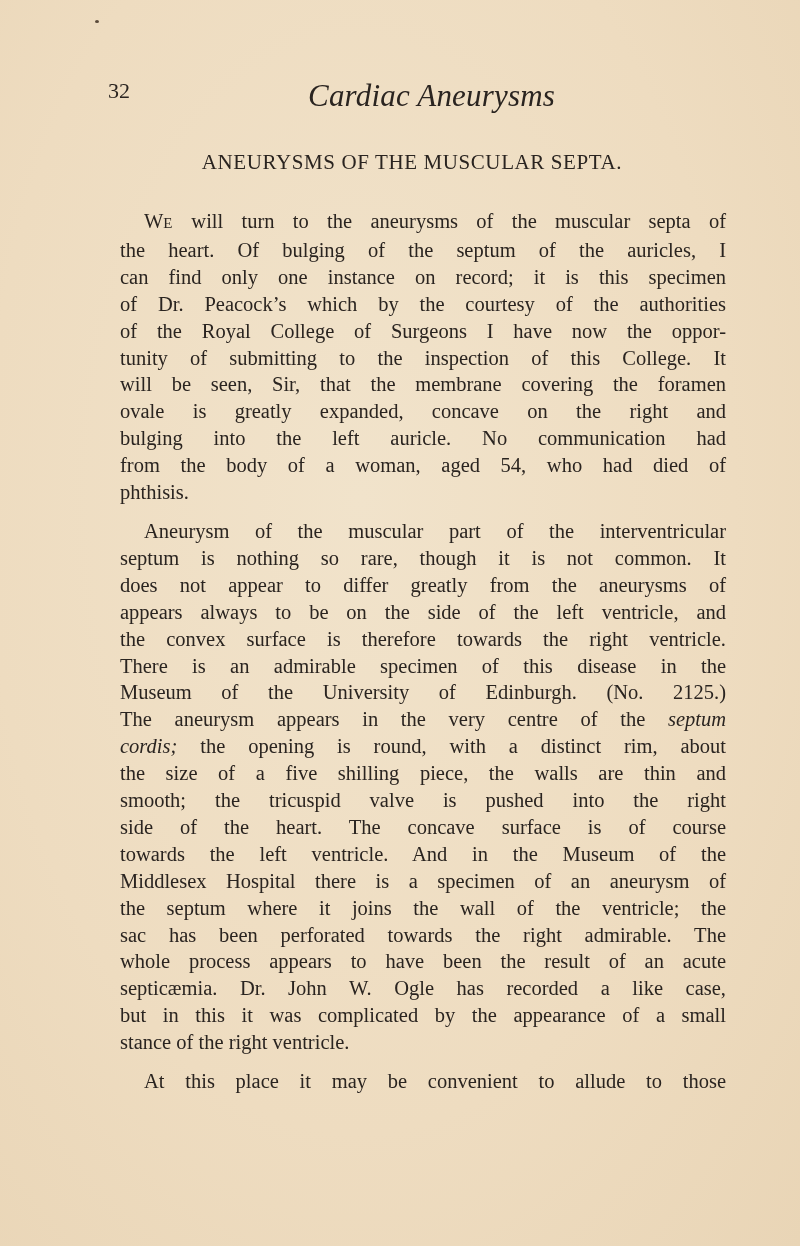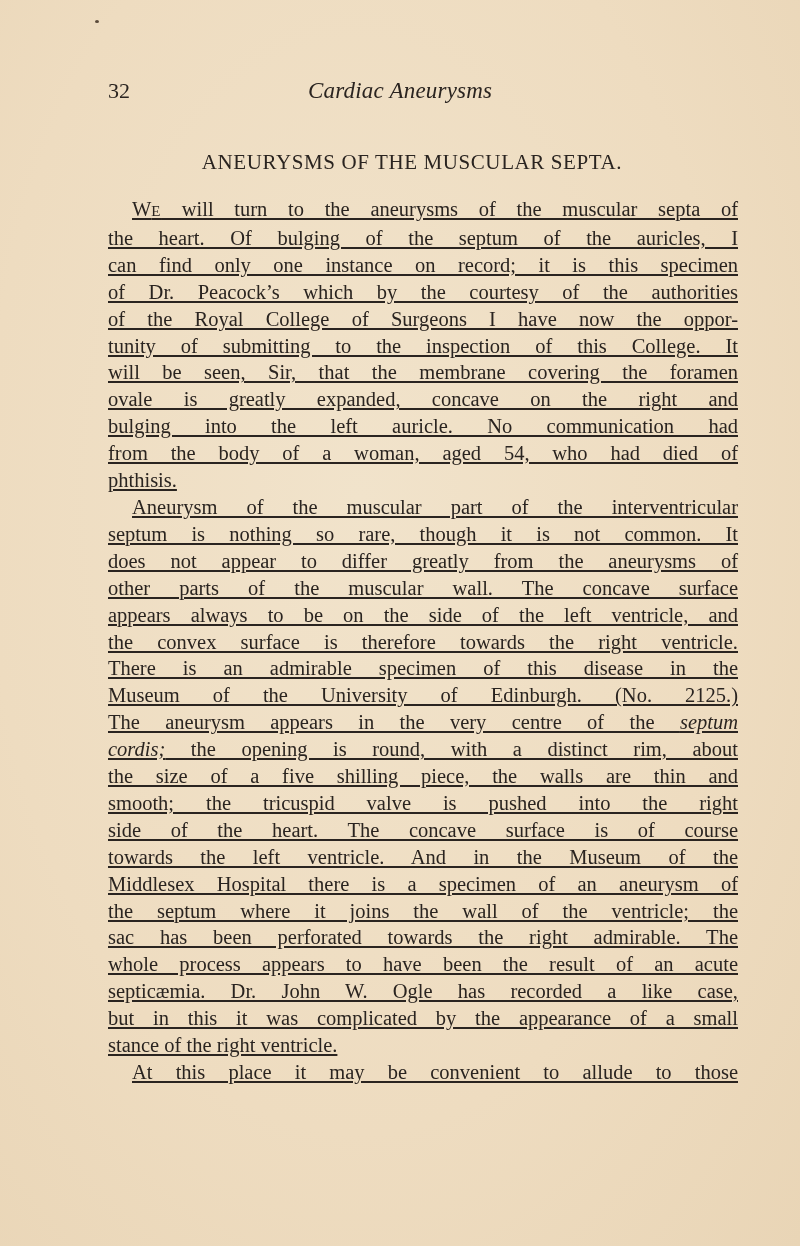--- a/index.html
+++ b/index.html
@@ -29,21 +29,21 @@
     position: absolute;
     left: 0;
     top: 0;
     font-size: 22px;
   }
   .running-head {
     position: absolute;
     left: 200px;
     top: 0;
     font-style: italic;
-    font-size: 23px;
+    font-size: 31px;
     letter-spacing: 0.2px;
   }
   .section-title {
     position: absolute;
     top: 150px;
     left: 0;
     width: 800px;
     text-align: center;
     font-size: 21px;
     letter-spacing: 0.6px;
@@ -52,21 +52,21 @@
   }
   .body-text {
     position: absolute;
     top: 196px;
     left: 108px;
     width: 630px;
     font-size: 20.5px;
     line-height: 26.9px;
     text-align: justify;
   }
-  .para { margin: 0; text-indent: 0; text-decoration: underline; }
+  .para { margin: 12px; text-indent: 0; }
   .line {
     display: block;
     text-align: justify;
     text-align-last: justify;
     white-space: nowrap;
   }
   .line.last { text-align-last: left; }
   .line.indent { padding-left: 24px; }
   .sc { font-size: 15px; letter-spacing: 0.5px; }
   .it { font-style: italic; }
@@ -102,21 +102,20 @@
         <span class="line"><span>will be seen, Sir, that the membrane covering the foramen</span></span>
         <span class="line"><span>ovale is greatly expanded, concave on the right and</span></span>
         <span class="line"><span>bulging into the left auricle.  No communication had</span></span>
         <span class="line"><span>from the body of a woman, aged 54, who had died of</span></span>
         <span class="line last"><span>phthisis.</span></span>
       </div>
       <div class="para">
         <span class="line indent"><span>Aneurysm of the muscular part of the interventricular</span></span>
         <span class="line"><span>septum is nothing so rare, though it is not common.  It</span></span>
         <span class="line"><span>does not appear to differ greatly from the aneurysms of</span></span>
-        <span class="line"><span>other parts of the muscular wall.  The concave surface</span></span>
         <span class="line"><span>appears always to be on the side of the left ventricle, and</span></span>
         <span class="line"><span>the convex surface is therefore towards the right ventricle.</span></span>
         <span class="line"><span>There is an admirable specimen of this disease in the</span></span>
         <span class="line"><span>Museum of the University of Edinburgh.  (No. 2125.)</span></span>
         <span class="line"><span>The aneurysm appears in the very centre of the </span><span class="it">septum</span></span>
         <span class="line"><span class="it">cordis;</span><span> the opening is round, with a distinct rim, about</span></span>
         <span class="line"><span>the size of a five shilling piece, the walls are thin and</span></span>
         <span class="line"><span>smooth; the tricuspid valve is pushed into the right</span></span>
         <span class="line"><span>side of the heart.  The concave surface is of course</span></span>
         <span class="line"><span>towards the left ventricle.  And in the Museum of the</span></span>

